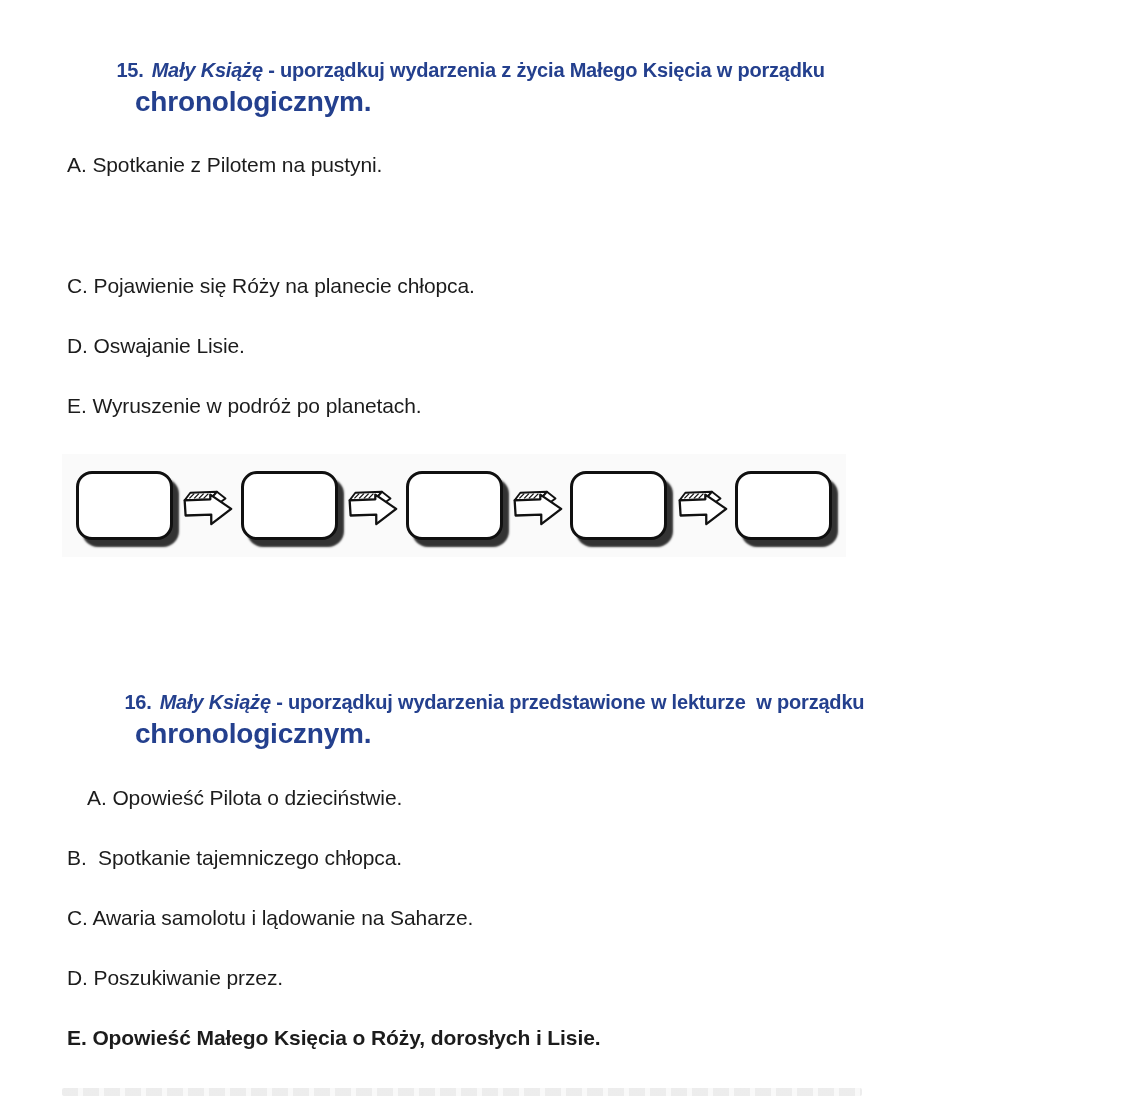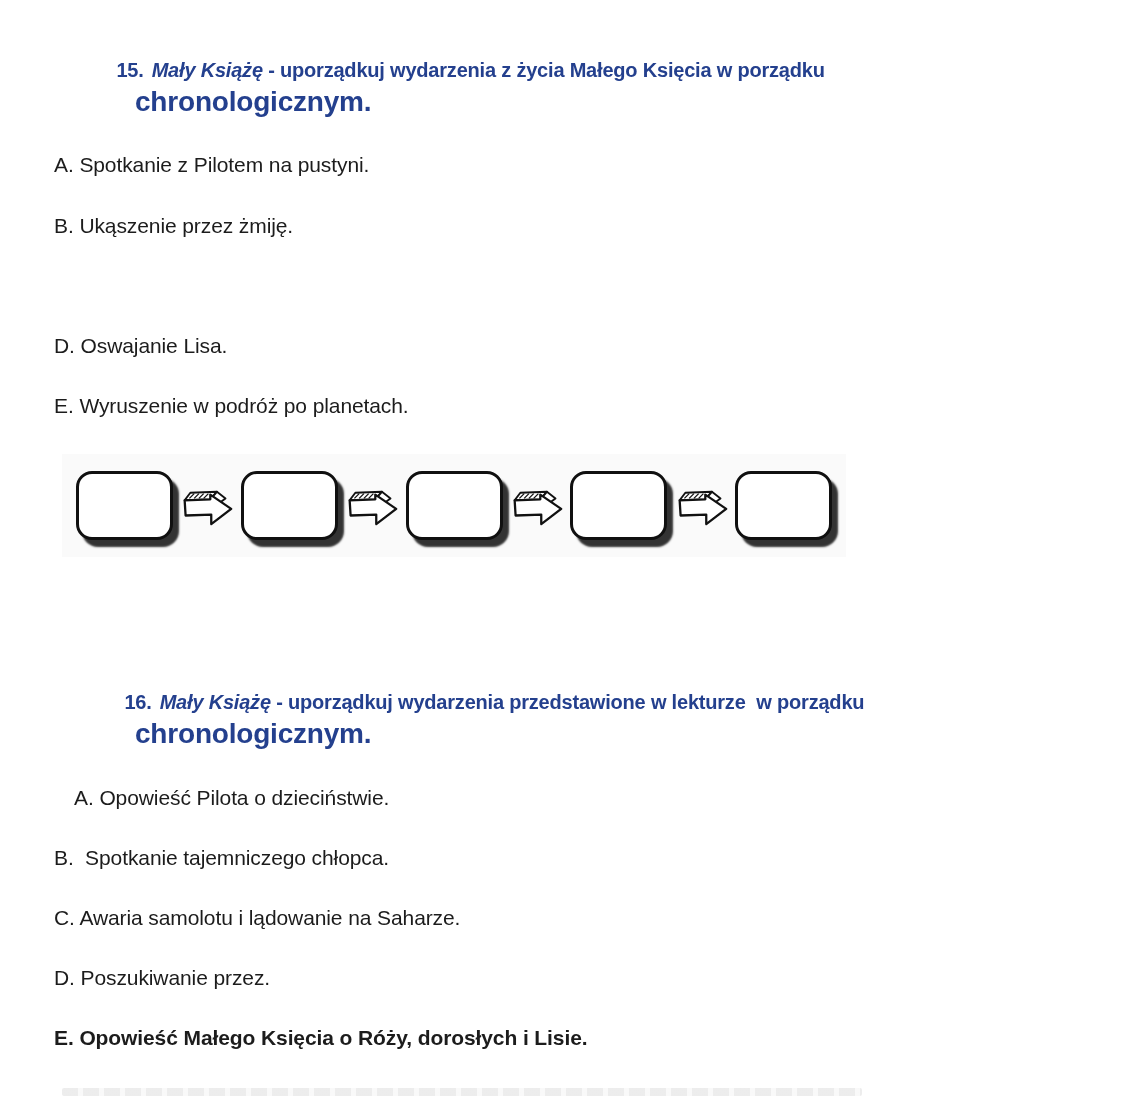--- a/index.html
+++ b/index.html
@@ -27,21 +27,21 @@
   .q-heading .book { font-style: italic; }
   .q-heading-line2 {
     position: absolute;
     color: #24408e;
     font-weight: bold;
     font-size: 28px;
     letter-spacing: -0.2px;
   }
   .option {
     position: absolute;
-    left: 54px;
+    left: 67px;
     color: #1c1c1c;
     font-size: 21px;
     white-space: pre-wrap;
     letter-spacing: -0.1px;
   }
   .sequence {
     position: absolute;
     left: 62px;
     top: 454px;
     width: 784px;
@@ -80,22 +80,22 @@
 <body>
 
 <div id="page">
 
   <div class="q-heading" style="left:95px; top:36px;">
     <span class="num">15.</span><span class="book">Mały Książę</span><span> - uporządkuj wydarzenia z życia Małego Księcia w porządku</span>
   </div>
   <div class="q-heading-line2" style="left:135px; top:86px;">chronologicznym.</div>
 
   <div class="option" style="top:153px;">A. Spotkanie z Pilotem na pustyni.</div>
-  <div class="option" style="top:214px;">B. Ukąszenie przez żmiję.</div>
-  <div class="option" style="top:334px;">D. Oswajanie Lisa.</div>
+  <div class="option" style="top:274px;">C. Pojawienie się Róży na planecie chłopca.</div>
+  <div class="option" style="top:334px;">D. Oswajanie Lisie.</div>
   <div class="option" style="top:394px;">E. Wyruszenie w podróż po planetach.</div>
 
   <div class="sequence">
     <div class="seq-box"></div>
 
     <svg class="seq-arrow" viewBox="0 0 60 48">
 
       <polygon points="7,18 34,17 41,9 13,10" fill="#ffffff" stroke="#111" stroke-width="2" stroke-linejoin="round"></polygon>
       <line x1="12" y1="16" x2="17" y2="11" stroke="#111" stroke-width="1.4"></line>
       <line x1="17" y1="16" x2="22" y2="11" stroke="#111" stroke-width="1.4"></line>

